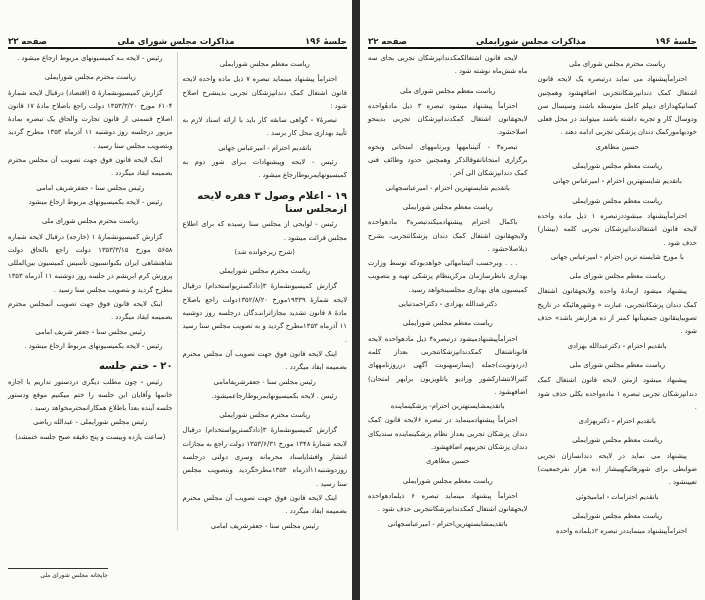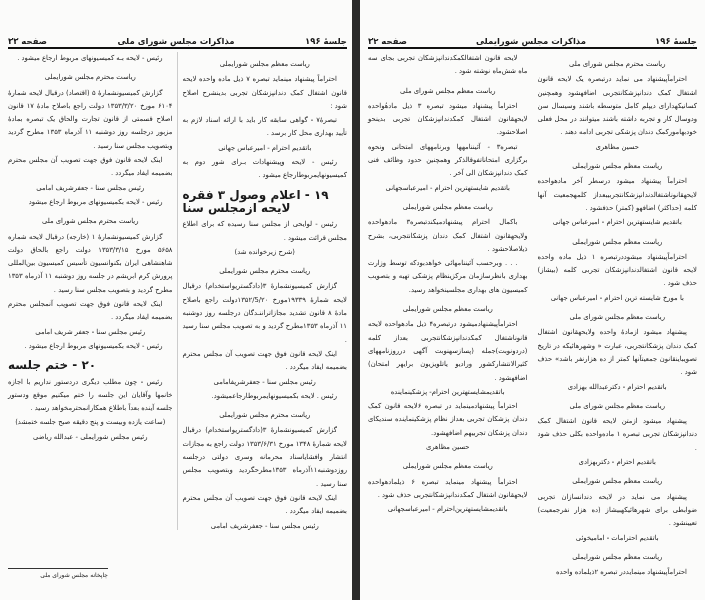--- a/index.html
+++ b/index.html
@@ -21,21 +21,21 @@
       font-size:8.5px; font-weight:bold; padding-bottom:1px;
     }
     .cols {
       position:absolute; top:52px; left:8px; right:8px; bottom:0;
       display:flex; flex-direction:row-reverse; gap:10px;
     }
     .col { flex:1; direction:rtl; font-size:6.8px; line-height:13.3px; text-align:justify; }
     .col p { margin:0 0 1px 0; text-indent:10px; }
     .col .c { text-align:center; text-indent:0; margin:6px 0 2px 0; }
     .col .sig { text-align:center; text-indent:0; }
-    .col .sec { text-align:left; text-indent:0; font-weight:bold; font-size:12px; margin:6px 0 3px; }
+    .col .sec { text-align:right; text-indent:0; font-weight:bold; font-size:10px; margin:6px 0 3px; }
     .b { font-weight:normal; }
     .footnote {
       position:absolute; left:8px; bottom:22px; width:100px; direction:rtl; font-size:6px;
       border-top:1px solid #333; padding-top:2px; text-align:right;
     }
     .vsep { position:absolute; top:52px; bottom:70px; width:1px; background:#ccc; }
   </style>
 </head>
 <body>
 
@@ -49,21 +49,21 @@
     <div class="col">
         <p class="c"><span>ریاست معظم مجلس شورایملی</span></p>
         <p><span>احتراماً پیشنهاد مینماید تبصره ۷ ذیل ماده واحده لایحه قانون اشتغال کمک دندانپزشکان تجربی بدینشرح اصلاح شود :</span></p>
         <p><span>تبصرهٔ۷ - گواهی سابقه کار باید با ارائه اسناد لازم به تأیید بهداری محل کار برسد .</span></p>
         <p class="sig"><span>باتقدیم احترام - امیرعباس جهانی</span></p>
         <p><span class="b">رئیس -</span><span> لایحه وپیشنهادات بـرای شور دوم به کمیسیونهایمربوطارجاع میشود .</span></p>
         <p class="sec"><span>۱۹ - اعلام وصول ۳ فقره لایحه ازمجلس سنا</span></p>
         <p><span class="b">رئیس -</span><span> لوایحی از مجلس سنا رسیده که برای اطلاع مجلس قرائت میشود .</span></p>
         <p class="sig"><span>(شرح زیرخوانده شد)</span></p>
         <p class="c"><span>ریاست محترم مجلس شورایملی</span></p>
-        <p><span>گزارش کمیسیونشمارهٔ ۳(دادگستریواستخدام) درقبال لایحه شمارهٔ ۱۹۳۳۹مورخ ۱۳۵۲/5/۲۰دولت راجع باصلاح مادهٔ ۸ قانون تشدید مجازاتراننـدگان درجلسه روز دوشنبه ۱۱ آذرماه ۱۳۵۳مطرح گردید و به تصویب مجلس سنا رسید .</span></p>
+        <p><span>گزارش کمیسیونشمارهٔ ۳(دادگستریواستخدام) درقبال لایحه شمارهٔ ۱۹۳۳۹مورخ ۱۳۵۲/۸/۲۰دولت راجع باصلاح مادهٔ ۸ قانون تشدید مجازاتراننـدگان درجلسه روز دوشنبه ۱۱ آذرماه ۱۳۵۳مطرح گردید و به تصویب مجلس سنا رسید .</span></p>
         <p><span>اینک لایحه قانون فوق جهت تصویب آن مجلس محترم بضمیمه ایفاد میگردد .</span></p>
         <p class="sig"><span>رئیس مجلس سنا - جعفرشریفامامی</span></p>
         <p><span class="b">رئیس .</span><span> لایحه بکمیسیونهایمربوطارجاعمیشود.</span></p>
         <p class="c"><span>ریاست محترم مجلس شورایملی</span></p>
         <p><span>گزارش کمیسیونشمارهٔ ۳(دادگستریواستخدام) درقبال لایحه شمارهٔ ۱۳۴۸ مورخ ۱۳۵۳/۶/۳۱ دولت راجع به مجازات انتشار وافشایاسناد محرمانه وسری دولتی درجلسه روزدوشنبه۱۱آذرماه ۱۳۵۳مطرحگردید وبتصویب مجلس سنا رسید .</span></p>
         <p><span>اینک لایحه قانون فوق جهت تصویب آن مجلس محترم بضمیمه ایفاد میگردد .</span></p>
         <p class="sig"><span>رئیس مجلس سنا - جعفرشریف امامی</span></p>
       </div>
     <div class="col">
         <p><span class="b">رئیس -</span><span> لایحه بـه کمیسیونهای مربوط ارجاع میشود .</span></p>
@@ -72,43 +72,42 @@
         <p><span>اینک لایحه قانون فوق جهت تصویب آن مجلس محترم بضمیمه ایفاد میگردد .</span></p>
         <p class="sig"><span>رئیس مجلس سنا - جعفرشریف امامی</span></p>
         <p><span class="b">رئیس -</span><span> لایحه بکمیسیونهای مربوط ارجاع میشود</span></p>
         <p class="c"><span>ریاست محترم مجلس شورای ملی</span></p>
         <p><span>گزارش کمیسیونشمارهٔ ۱ (خارجه) درقبال لایحه شماره ۵۶۵۸ مورخ ۱۳۵۳/۳/۱۵ دولت راجع بالحاق دولت شاهنشاهی ایران بکنوانسیون تأسیس کمیسیون بین‌المللی پرورش کرم ابریشم در جلسه روز دوشنبه ۱۱ آذرماه ۱۳۵۳ مطرح گردید و بتصویب مجلس سنا رسید .</span></p>
         <p><span>اینک لایحه قانون فوق جهت تصویب آنمجلس محترم بضمیمه ایفاد میگردد .</span></p>
         <p class="sig"><span>رئیس مجلس سنا - جعفر شریف امامی</span></p>
         <p><span class="b">رئیس -</span><span> لایحه بکمیسیونهای مربوط ارجاع میشود .</span></p>
         <p class="sec"><span>۲۰ - ختم جلسه</span></p>
         <p><span class="b">رئیس -</span><span> چون مطلب دیگری دردستور نداریم با اجازه خانمها وآقایان این جلسه را ختم میکنیم موقع ودستور جلسه آینده بعداً باطلاع همکارانمحترمخواهد رسید .</span></p>
+        <p class="sig"><span class="b">رئیس مجلس شورایملی - عبدالله ریاضی</span></p>
         <p class="sig"><span>(ساعت یازده وبیست و پنج دقیقه صبح جلسه ختمشد)</span></p>
-        <p class="sig"><span class="b">رئیس مجلس شورایملی - عبدالله ریاضی</span></p>
       </div>
   </div>
   <div class="vsep" style="left:177px;"></div>
   <div class="footnote">چاپخانه مجلس شورای ملی</div>
 </div>
 
 <div class="gutter"></div>
 
 <div class="page" id="page-right">
   <div class="hdr">
     <span>جلسهٔ ۱۹۶</span>
     <span>مذاکرات مجلس شورایملی</span>
     <span>صفحه ۳۲</span>
   </div>
   <div class="cols">
     <div class="col">
         <p class="c"><span>ریاست محترم مجلس شورای ملی</span></p>
         <p><span>احتراماًپیشنهاد می نماید درتبصره یک لایحه قانون اشتغال کمک دندانپزشکانتجربی اضافهشود وهمچنین کسانیکهدارای دیپلم کامل متوسطه باشند وسیسال سن ودوسال کار و تجربه داشته باشند میتوانند در محل فعلی خودبهامورکمک دندان پزشکی تجربی ادامه دهند .</span></p>
         <p class="sig"><span>حسین مظاهری</span></p>
         <p class="c"><span>ریاست معظم مجلس شورایملی</span></p>
-        <p><span>احتراماً پیشنهاد میشود درسطر آخر مادهواحده لایحهقانوناشتغالدندانپزشکانتجربیبعداز کلمهجمعیت آنها کلمه (حداکثر) اضافهو (کمتر) حذفشود .</span></p>
         <p class="sig"><span>باتقدیم شایستهترین احترام - امیرعباس جهانی</span></p>
         <p class="c"><span>ریاست معظم مجلس شورایملی</span></p>
         <p><span>احتراماًپیشنهاد میشوددرتبصره ۱ ذیل ماده واحده لایحه قانون اشتغالدندانپزشکان تجربی کلمه (بیشاز) حذف شود .</span></p>
         <p class="sig"><span>با مورخ شایسته ترین احترام - امیرعباس جهانی</span></p>
         <p class="c"><span>ریاست معظم مجلس شورای ملی</span></p>
         <p><span>پیشنهاد میشود ازمادهٔ واحده ولایحهقانون اشتغال کمک دندان پزشکانتجربی، عبارت « وشهرهائیکه در تاریخ تصویباینقانون جمعیتآنها کمتر از ده هزارنفر باشد» حذف شود .</span></p>
         <p class="sig"><span>باتقدیم احترام - دکترعبدالله بهزادی</span></p>
         <p class="c"><span>ریاست معظم مجلس شورای ملی</span></p>
         <p><span>پیشنهاد میشود ازمتن لایحه قانون اشتغال کمک دندانپزشکان تجربی تبصره ۱ ماده‌واحده بکلی حذف شود .</span></p>
         <p class="sig"><span>باتقدیم احترام - دکتربهزادی</span></p>
@@ -120,20 +119,21 @@
       </div>
     <div class="col">
         <p><span>لایحه قانون اشتغالکمکدندانپزشکان تجربی بجای سه ماه شش‌ماه نوشته شود .</span></p>
         <p class="c"><span>ریاست معظم مجلس شورای ملی</span></p>
         <p><span>احتراماً پیشنهاد میشود تبصره ۳ ذیل مادهٔواحده لایحهقانون اشتغال کمکدندانپزشکان تجربی بدینحو اصلاحشود.</span></p>
         <p><span>تبصره۳ - آئیننامهها وبرنامههای امتحانی ونحوه برگزاری امتحاناتفوقالذکر وهمچنین حدود وظائف فنی کمک دندانپزشکان الی آخر .</span></p>
         <p class="sig"><span>باتقدیم شایستهترین احترام - امیرعباسجهانی</span></p>
         <p class="c"><span>ریاست معظم مجلس شورایملی</span></p>
         <p><span>باکمال احترام پیشنهادمیکندتبصره۳ مادهواحده ولایحهقانون اشتغال کمک دندان پزشکانتجربی، بشرح ذیلاصلاحشود .</span></p>
         <p><span>. . . وبرحسب آئیننامهائی خواهدبودکه توسط وزارت بهداری بانظرسازمان مرکزینظام پزشکی تهیه و بتصویب کمیسیون های بهداری مجلسینخواهد رسید.</span></p>
+        <p class="sig"><span>دکترعبدالله بهزادی - دکتراحمدتبایی</span></p>
         <p class="c"><span>ریاست معظم مجلس شورایملی</span></p>
         <p><span>احتراماًپیشنهادمیشود درتبصره۴ ذیل مادهواحده لایحه قانوناشتغال کمکدندانپزشکانتجربی بعداز کلمه (دردونوبت)جمله (پسازسهنوبت آگهی درروزنامههای کثیرالانتشارکشور ورادیو یاتلویزیون برایهر امتحان) اضافهشود .</span></p>
         <p class="sig"><span>باتقدیمشایستهترین احترام- پزشکینماینده</span></p>
         <p><span>احتراماً پیشنهادمینماید در تبصره ۶لایحه قانون کمک دندان پزشکان تجربی بعداز نظام پزشکینماینده سندیکای دندان پزشکان تجربیهم اضافهشود.</span></p>
         <p class="sig"><span>حسین مظاهری</span></p>
         <p class="c"><span>ریاست معظم مجلس شورایملی</span></p>
         <p><span>احتراماً پیشنهاد مینماید تبصره ۶ ذیلمادهواحده لایحهقانون اشتغال کمکدندانپزشکانتجربی حذف شود .</span></p>
         <p class="sig"><span>باتقدیمشایستهترین‌احترام - امیرعباسجهانی</span></p>
       </div>
   </div>

